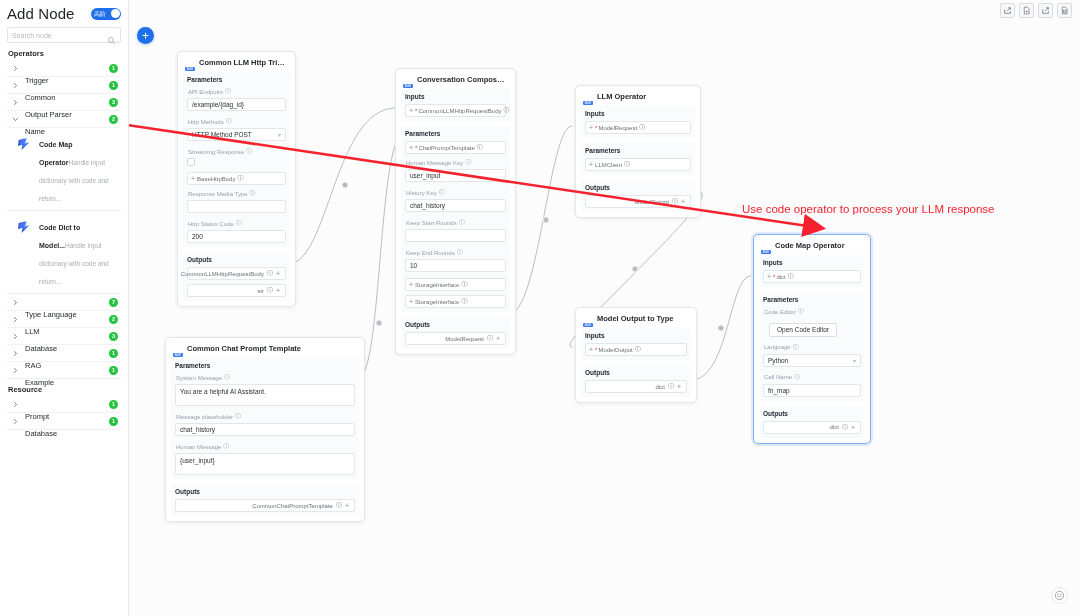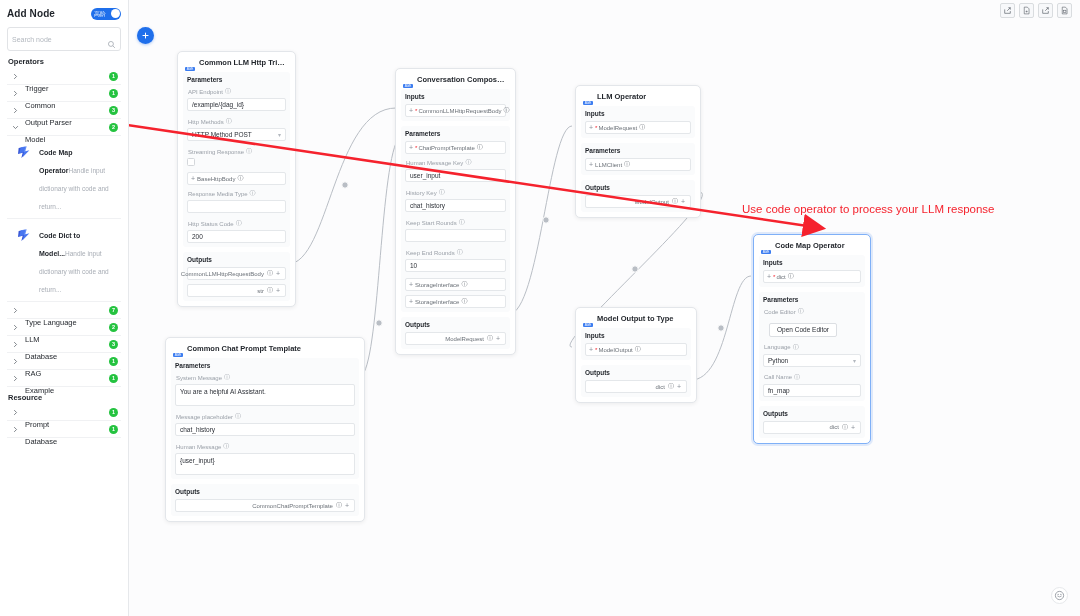--- a/index.html
+++ b/index.html
@@ -17,34 +17,34 @@
     background: #ffffff;
     border-right: 1px solid #e6e8eb;
     position: relative; z-index: 20;
     padding: 0 7px;
     overflow: hidden;
   }
   .sb-head {
     display: flex; align-items: center; justify-content: space-between;
     height: 22px; padding-top: 5px;
   }
-  .sb-title { font-size: 10px; font-weight: bold; color: #1f2329; letter-spacing: .1px; }
+  .sb-title { font-size: 15px; font-weight: normal; color: #1f2329; letter-spacing: .1px; }
   .toggle {
     width: 30px; height: 12px; border-radius: 7px; background: #1f6feb;
     position: relative; display: flex; align-items: center; cursor: pointer;
   }
   .toggle .tg-label {
     font-size: 6px; color: #ffffff; margin-left: 3px; line-height: 1;
   }
   .toggle .knob {
     position: absolute; right: 1.5px; top: 1.5px;
     width: 9px; height: 9px; border-radius: 50%; background: #fff;
   }
   .search-wrap {
-    margin-top: 5px; height: 24px; border: 1px solid #e1e3e6; border-radius: 3px;
+    margin-top: 5px; height: 16px; border: 1px solid #e1e3e6; border-radius: 3px;
     display: flex; align-items: center; padding: 0 4px; background: #fff;
   }
   .search-wrap input {
     border: none; outline: none; flex: 1; font-size: 7px; color: #8a9099;
     font-family: "Liberation Sans", sans-serif; background: transparent;
   }
   .search-wrap input::placeholder { color: #b3b8bf; }
   .sicon { width: 9px; height: 9px; flex: 0 0 auto; }
   .group-title {
     font-size: 7.5px; font-weight: bold; color: #1f2329;
@@ -203,21 +203,21 @@
           </span>
           <span class="cat-label">Output Parser</span>
           <span class="badge">3</span>
         </div>
         <div class="cat-row">
           <span class="chev">
             <svg viewBox="0 0 10 10" width="7" height="7">
               <path d="M2 3.5 L5 6.5 L8 3.5" fill="none" stroke="#5b6169" stroke-width="1.1" stroke-linecap="round"></path>
             </svg>
           </span>
-          <span class="cat-label">Model</span>
+          <span class="cat-label">Name</span>
           <span class="badge">2</span>
         </div>
         <div class="node-item">
           <span class="nlogo">
             <svg viewBox="0 0 24 24" width="16" height="16">
               <path d="M4 6 L14 4 L12 12 L19 10 L8 21 L10 13 L3 15 Z" fill="#3756d6"></path>
               <path d="M7 5 L16 3.5 L14 11 L20 9.5 L10 20 L12 12.5 L5 14 Z" fill="#4b7bf5" opacity=".85"></path>
             </svg>
           </span>
           <span class="ntext"><span class="ntitle">Code Map Operator</span><span class="ndesc">Handle input dictionary with code and return...</span></span>

